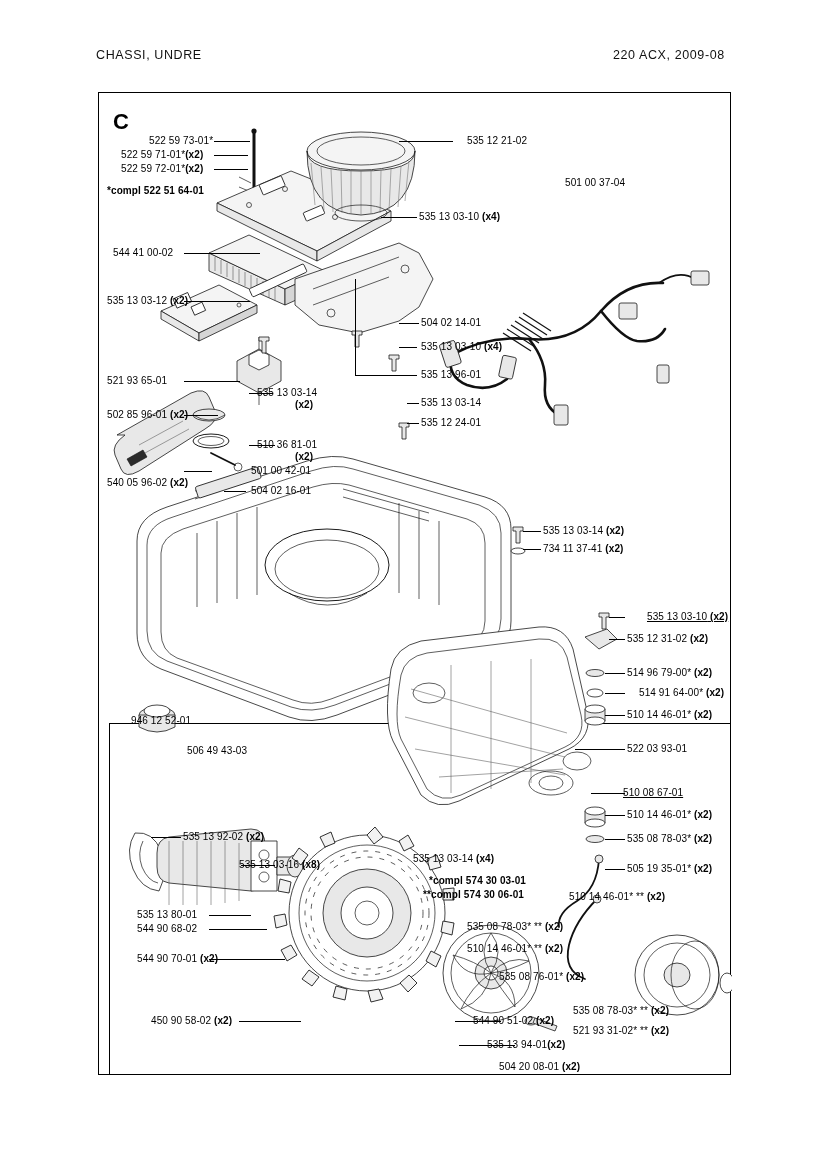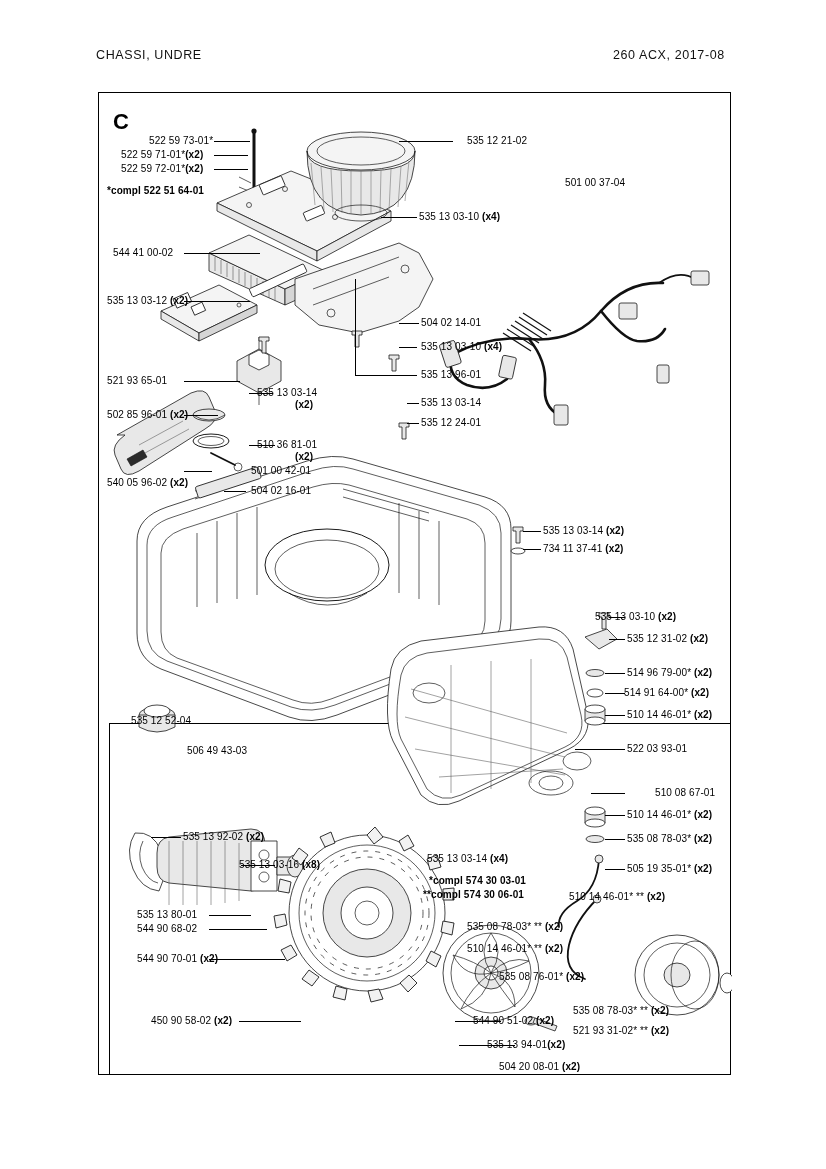--- a/index.html
+++ b/index.html
@@ -103,21 +103,21 @@
   .fillblack { fill: #2b2b2b; stroke: #111; stroke-width: 0.6; }
   .wire { fill: none; stroke: #111; stroke-width: 2.6; stroke-linecap: round; }
   .wire2 { fill: none; stroke: #111; stroke-width: 1.8; stroke-linecap: round; }
 </style>
 </head>
 <body>
 
 <div id="page">
 
   <div class="hdr" id="hdr-left">CHASSI,  UNDRE</div>
-  <div class="hdr" id="hdr-right">260 ACX, 2017-08</div>
+  <div class="hdr" id="hdr-right">220 ACX, 2009-08</div>
 
   <div id="frame">
 
     <div id="frame-letter">C</div>
     <div id="subframe"></div>
 
     <svg id="art" viewBox="0 0 633 983">
 
       <line x1="155" y1="40" x2="155" y2="118" stroke="#111" stroke-width="3"></line>
       <circle cx="155" cy="38" r="2.6" fill="#111"></circle>
@@ -444,43 +444,43 @@
     <div class="lbl" style="left:322px; top:248px;"><span>535 13 03-10</span> <b>(x4)</b></div>
     <div class="lbl" style="left:322px; top:276px;"><span>535 13 96-01</span></div>
     <div class="lbl" style="left:322px; top:304px;"><span>535 13 03-14</span></div>
     <div class="lbl" style="left:322px; top:324px;"><span>535 12 24-01</span></div>
 
     <div class="lbl" style="left:466px; top:84px;"><span>501 00 37-04</span></div>
 
     <div class="lbl" style="left:444px; top:432px;"><span>535 13 03-14</span> <b>(x2)</b></div>
     <div class="lbl" style="left:444px; top:450px;"><span>734 11 37-41</span> <b>(x2)</b></div>
 
-    <div class="lbl" style="left:496px; top:518px;"><span>535 13 03-10</span> <b>(x2)</b></div>
+    <div class="lbl" style="left:548px; top:518px;text-decoration:underline;"><span>535 13 03-10</span> <b>(x2)</b></div>
     <div class="lbl" style="left:528px; top:540px;"><span>535 12 31-02</span> <b>(x2)</b></div>
 
     <div class="lbl" style="left:528px; top:574px;"><span>514 96 79-00*</span> <b>(x2)</b></div>
-    <div class="lbl" style="left:525px; top:594px;"><span>514 91 64-00*</span> <b>(x2)</b></div>
+    <div class="lbl" style="left:540px; top:594px;"><span>514 91 64-00*</span> <b>(x2)</b></div>
     <div class="lbl" style="left:528px; top:616px;"><span>510 14 46-01*</span> <b>(x2)</b></div>
     <div class="lbl" style="left:528px; top:650px;"><span>522 03 93-01</span></div>
-    <div class="lbl" style="left:556px; top:694px;"><span>510 08 67-01</span></div>
+    <div class="lbl" style="left:524px; top:694px;text-decoration:underline;"><span>510 08 67-01</span></div>
     <div class="lbl" style="left:528px; top:716px;"><span>510 14 46-01*</span> <b>(x2)</b></div>
     <div class="lbl" style="left:528px; top:740px;"><span>535 08 78-03*</span> <b>(x2)</b></div>
     <div class="lbl" style="left:528px; top:770px;"><span>505 19 35-01*</span> <b>(x2)</b></div>
 
-    <div class="lbl" style="left:32px;  top:622px;"><span>535 12 52-04</span></div>
+    <div class="lbl" style="left:32px;  top:622px;"><span>946 12 52-01</span></div>
     <div class="lbl" style="left:88px;  top:652px;"><span>506 49 43-03</span></div>
 
     <div class="lbl" style="left:84px;  top:738px;"><span>535 13 92-02</span> <b>(x2)</b></div>
     <div class="lbl" style="left:140px; top:766px;"><span>535 13 03-16</span> <b>(x8)</b></div>
     <div class="lbl" style="left:38px;  top:816px;"><span>535 13 80-01</span></div>
     <div class="lbl" style="left:38px;  top:830px;"><span>544 90 68-02</span></div>
     <div class="lbl" style="left:38px;  top:860px;"><span>544 90 70-01</span> <b>(x2)</b></div>
     <div class="lbl" style="left:52px;  top:922px;"><span>450 90 58-02</span> <b>(x2)</b></div>
 
-    <div class="lbl" style="left:292px; top:760px;padding-left:36px;"><span>535 13 03-14</span> <b>(x4)</b></div>
+    <div class="lbl" style="left:278px; top:760px;padding-left:36px;"><span>535 13 03-14</span> <b>(x4)</b></div>
 
     <div class="lbl bold" style="left:330px; top:782px;"><span>*compl 574 30 03-01</span></div>
     <div class="lbl bold" style="left:324px; top:796px;"><span>**compl 574 30 06-01</span></div>
 
     <div class="lbl" style="left:368px; top:828px;"><span>535 08 78-03* **</span> <b>(x2)</b></div>
     <div class="lbl" style="left:368px; top:850px;"><span>510 14 46-01* **</span> <b>(x2)</b></div>
     <div class="lbl" style="left:400px; top:878px;"><span>535 08 76-01*</span> <b>(x2)</b></div>
     <div class="lbl" style="left:470px; top:798px;"><span>510 14 46-01* **</span> <b>(x2)</b></div>
     <div class="lbl" style="left:474px; top:912px;"><span>535 08 78-03* **</span> <b>(x2)</b></div>
     <div class="lbl" style="left:474px; top:932px;"><span>521 93 31-02* **</span> <b>(x2)</b></div>

